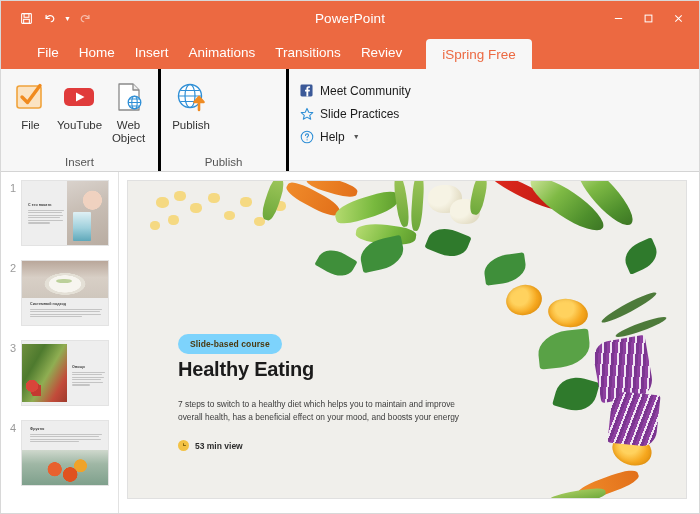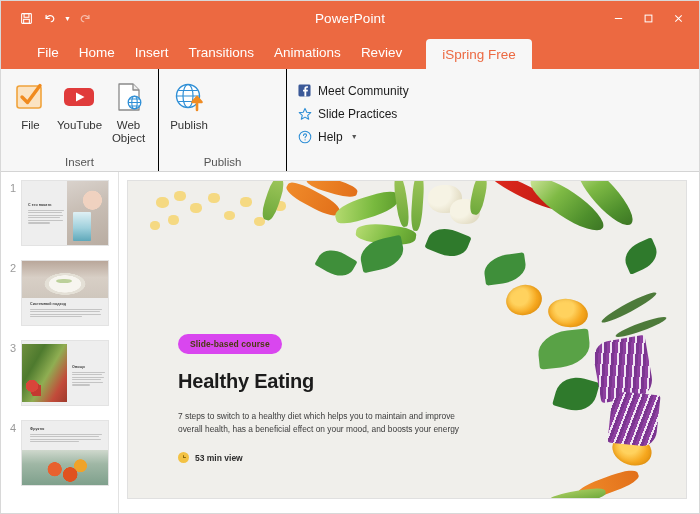--- a/index.html
+++ b/index.html
@@ -81,21 +81,21 @@
     border-bottom: 1px solid #d4d4d4;
     height: 103px; flex: none;
     display: flex; align-items: stretch;
     position: relative;
   }
   .rgroup {
     display: flex; flex-direction: column;
     position: relative;
     padding-top: 5px;
   }
-  .rgroup + .rgroup { border-left: 1px solid #000000; }
+  .rgroup + .rgroup { border-left: 3px solid #000000; }
   .rgroup-items { display: flex; align-items: flex-start; flex: 1; }
   .rgroup-label {
     text-align: center; font-size: 11.5px; color: #555555;
     height: 17px; line-height: 17px;
   }
 
   .bigbtn {
     width: 52px; padding: 3px 2px 0;
     display: flex; flex-direction: column; align-items: center;
     text-align: center; font-size: 11.5px; color: #333333;
@@ -253,27 +253,27 @@
     background: radial-gradient(circle at 30% 30%, #f6f3e4 0 40%, #e6e0c9 70%, #d8d2b8 100%);
     border-radius: 45%;
   }
   .rosemary { background: #4d7a3a; border-radius: 50%; }
   .stalk { background: linear-gradient(180deg,#9ec65a 0%,#6da83a 100%); border-radius: 40%; }
   .pea { background: linear-gradient(110deg,#b9dd73 0%,#78b93e 60%,#5b9a2c 100%); border-radius: 50% 30% 50% 30%; }
 
   .slide-content { position: absolute; left: 50px; top: 152px; right: 40px; }
   .badge {
     display: inline-block;
-    background: #d946ef; color: #4a3a12;
+    background: #7dd3fc; color: #4a3a12;
     font-size: 8.5px; font-weight: bold;
     padding: 5px 12px; border-radius: 11px;
     letter-spacing: 0.1px;
   }
   .slide-title {
-    margin-top: 16px;
+    margin-top: 4px;
     font-size: 20px; font-weight: bold; color: #1b1b1b;
     letter-spacing: -0.2px;
   }
   .slide-desc {
     margin-top: 17px;
     font-size: 8.4px; color: #3c3c3c; line-height: 13px;
     max-width: 300px;
   }
   .meta {
     margin-top: 16px; display: flex; align-items: center; gap: 6px;
@@ -336,22 +336,22 @@
             <path d="M2.5 2.5 L9.5 9.5 M9.5 2.5 L2.5 9.5"></path>
           </svg>
       </div>
     </div>
   </div>
 
   <div class="tabstrip">
     <div class="tab">File</div>
     <div class="tab">Home</div>
     <div class="tab">Insert</div>
+    <div class="tab">Animations</div>
     <div class="tab">Transitions</div>
-    <div class="tab">Animations</div>
     <div class="tab">Reviev</div>
     <div class="tab active">iSpring Free</div>
   </div>
 
   <div class="ribbon">
 
     <div class="rgroup grp-insert">
       <div class="rgroup-items">
         <div class="bigbtn">
           <div class="ico">

